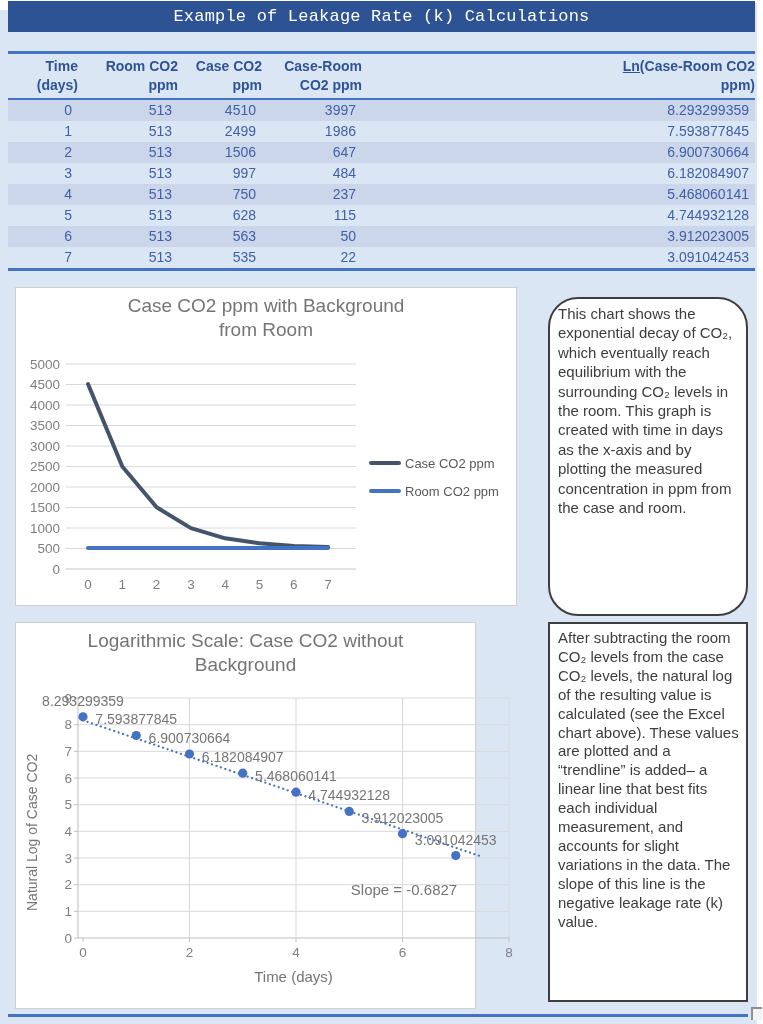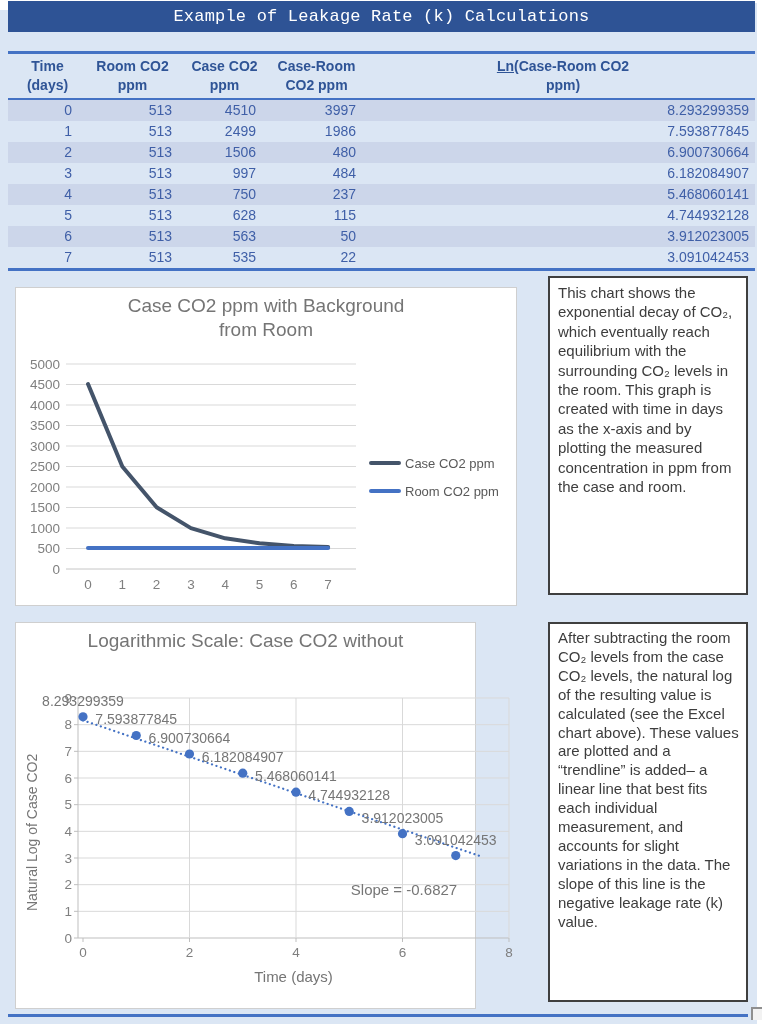--- a/index.html
+++ b/index.html
@@ -14,21 +14,21 @@
     position:absolute;left:8px;top:1px;width:747px;height:31px;background:#2e5395;
     color:#ffffff;font-size:17px;line-height:31px;text-align:center;letter-spacing:.2px;font-family:Liberation Mono, monospace;
   }
   
   .tablewrap{position:absolute;left:8px;top:51px;width:747px;}
   table.data{
     width:747px;border-collapse:collapse;table-layout:fixed;
     border-top:3px solid #4472c4;border-bottom:3px solid #4472c4;
   }
   table.data th{
-    text-align:center;vertical-align:top;white-space:pre-line;
+    text-align:right;vertical-align:top;white-space:pre-line;
     color:#2f5496;font-size:14px;font-weight:600;line-height:19px;
     padding:3px 0 3px 9px;border-bottom:2px solid #4472c4;background:#dbe6f4;
   }
   table.data td{
     text-align:right;color:#3f5fa7;font-size:14px;height:21px;
     padding:0 6px 0 0;line-height:21px;overflow:hidden;
   }
   table.data tr.alt td{background:#ccd6ea;}
   table.data tr.base td{background:#dbe6f4;}
   
@@ -103,21 +103,21 @@
             <td>1</td>
             <td>513</td>
             <td>2499</td>
             <td>1986</td>
             <td>7.593877845</td>
           </tr>
           <tr class="alt">
             <td>2</td>
             <td>513</td>
             <td>1506</td>
-            <td>480</td>
+            <td>647</td>
             <td>6.900730664</td>
           </tr>
           <tr class="base">
             <td>3</td>
             <td>513</td>
             <td>997</td>
             <td>484</td>
             <td>6.182084907</td>
           </tr>
           <tr class="alt">
@@ -194,24 +194,25 @@
         <span class="legend-swatch" style="background:#44546a"></span>
         <span class="legend-label">Case CO2 ppm</span>
       </div>
       <div class="legend-entry">
         <span class="legend-swatch" style="background:#4472c4"></span>
         <span class="legend-label">Room CO2 ppm</span>
       </div>
     </div>
   </div>
 
-  <div class="notebox" style="top:276px;height:319px;">This chart shows the exponential decay of CO₂, which eventually reach equilibrium with the surrounding CO₂ levels in the room. This graph is created with time in days as the x-axis and by plotting the measured concentration in ppm from the case and room.</div>
+  <div class="notebox" style="top:297px;height:319px;border-radius:30px;">This chart shows the exponential decay of CO₂, which eventually reach equilibrium with the surrounding CO₂ levels in the room. This graph is created with time in days as the x-axis and by plotting the measured concentration in ppm from the case and room.</div>
 
   <div class="panel" id="chart2-panel" style="left:15px;top:622px;width:461px;height:387px;">
     <div class="chart-title" style="top:6px;">Logarithmic Scale: Case CO2 without</div>
+    <div class="chart-title" style="top:30px;">Background</div>
     <svg id="chart2-svg" width="502" height="387" viewBox="0 0 502 387">
         <line x1="62" y1="315" x2="493" y2="315" stroke="#bfbfbf" stroke-width="1"></line>
         <line x1="58" y1="315" x2="62" y2="315" stroke="#bfbfbf" stroke-width="1"></line>
         <text x="56" y="319.5" text-anchor="end" font-size="13.5" fill="#7f7f7f">0</text>
         <line x1="62" y1="288.3333333333333" x2="493" y2="288.3333333333333" stroke="#d9d9d9" stroke-width="1"></line>
         <line x1="58" y1="288.3333333333333" x2="62" y2="288.3333333333333" stroke="#bfbfbf" stroke-width="1"></line>
         <text x="56" y="292.8333333333333" text-anchor="end" font-size="13.5" fill="#7f7f7f">1</text>
         <line x1="62" y1="261.6666666666667" x2="493" y2="261.6666666666667" stroke="#d9d9d9" stroke-width="1"></line>
         <line x1="58" y1="261.6666666666667" x2="62" y2="261.6666666666667" stroke="#bfbfbf" stroke-width="1"></line>
         <text x="56" y="266.1666666666667" text-anchor="end" font-size="13.5" fill="#7f7f7f">2</text>

